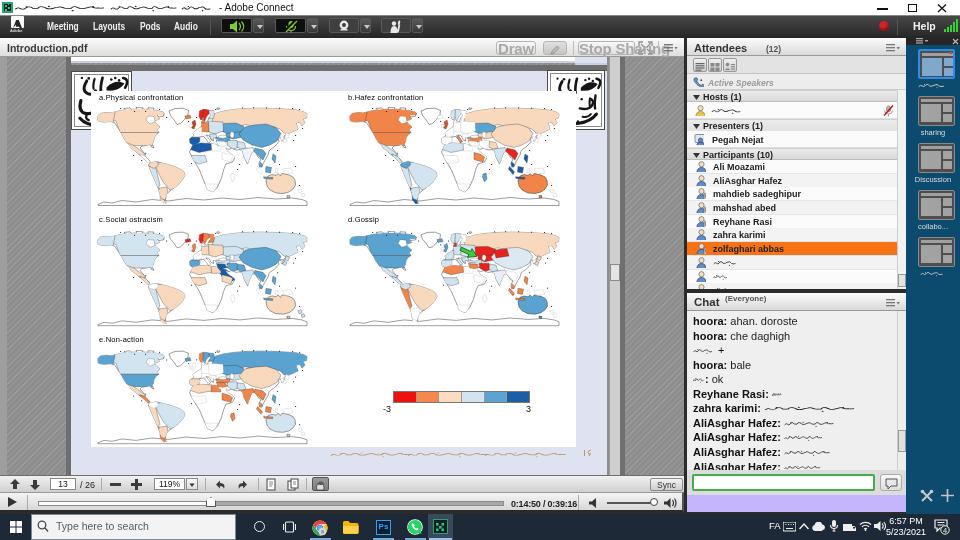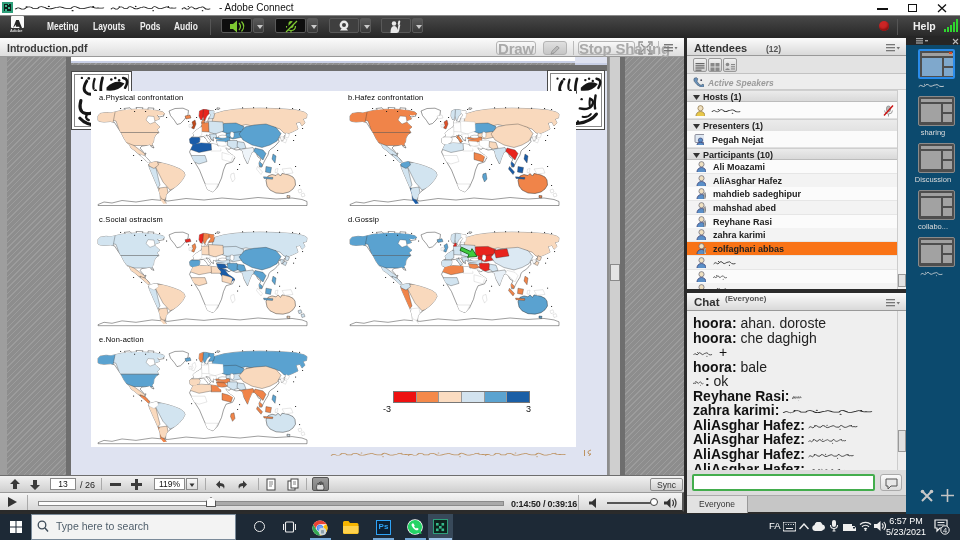--- a/index.html
+++ b/index.html
@@ -66,21 +66,21 @@
 #clock{left:882px;top:516px;width:48px;color:#fff;font-size:9px;text-align:center;line-height:11px}
 
 #apod{left:687px;top:38px;width:219px;height:251px;background:#fff}
 .podhead{height:18px;background:linear-gradient(#fbfbfb,#d9d9d9);border-bottom:1px solid #999}
 .sechead{background:linear-gradient(#ebebeb,#d9d9d9);border-bottom:1px solid #bcbcbc;border-top:1px solid #cfcfcf}
 .sechead b{font-size:9px;color:#222}
 .arow{font-size:9px;font-weight:bold;color:#222}
 .pico{position:absolute;width:10px;height:11px}
 
 #cpod{left:687px;top:293px;width:219px;height:219px;background:#c4b5fd}
-.cmsg{position:absolute;left:6px;font-size:14px;color:#222;white-space:nowrap}
+.cmsg{position:absolute;left:6px;font-size:11px;color:#222;white-space:nowrap}
 .cmsg b{color:#111}
 
 #sidebar{left:906px;top:36px;width:58px;height:478px;background:#0c4a6e}
 .thumb{left:12px;width:37px;height:30px;background:#4e4e4e;border:1px solid #8a8a8a;border-radius:2px}
 .thumb .blk{position:absolute;background:#a0a0a0}
 .tlabel{left:0;width:54px;text-align:center;color:#ddd;font-size:7.5px}
 </style>
 </head>
 <body>
 <svg width="0" height="0" style="position:absolute">
@@ -1161,23 +1161,20 @@
   </div>
   <div class="abs" style="left:210px;top:18px;width:9px;height:159px;background:#ededed;border-left:1px solid #ccc">
     <div class="abs" style="left:0px;top:119px;width:8px;height:22px;background:#e0e0e0;border:1px solid #999"></div>
   </div>
   <div class="abs" style="left:0;top:177px;width:219px;height:25px;background:#dcdcdc">
     <div class="abs" style="left:5px;top:4px;width:183px;height:17px;background:#fff;border:2px solid #43ad4d;border-radius:2px"></div>
     <div class="abs" style="left:193px;top:4px;width:22px;height:17px;background:linear-gradient(#fafafa,#ddd);border:1px solid #aaa;border-radius:3px"><svg width="13" height="11" style="margin:2px 0 0 4px">
           <path d="M1,1 h11 v7 h-6 l-3,3 v-3 h-2 z" fill="#e8e8e8" stroke="#555" stroke-width="1"></path>
         </svg></div>
   </div>
-  <div class="abs" style="left:0;top:202px;width:219px;height:17px;background:#c6c6c6;border-top:1px solid #aaa">
-    <div class="abs" style="left:0;top:0;width:61px;height:17px;background:#e2e2e2;border-right:1px solid #999;font-size:8.5px;color:#333;text-align:center;line-height:16px">Everyone</div>
-  </div>
 </div>
 
 <div class="abs" id="sidebar">
   <div class="abs" style="left:0;top:0;width:54px;height:9px;background:#262626"></div>
   <svg class="abs" style="left:10px;top:2px" width="12" height="6">
       <g fill="#aaa">
         <rect width="7" height="1.2"></rect>
         <rect y="2.2" width="7" height="1.2"></rect>
         <rect y="4.4" width="7" height="1.2"></rect>
         <rect x="9" y="2" width="3" height="1.4"></rect>

